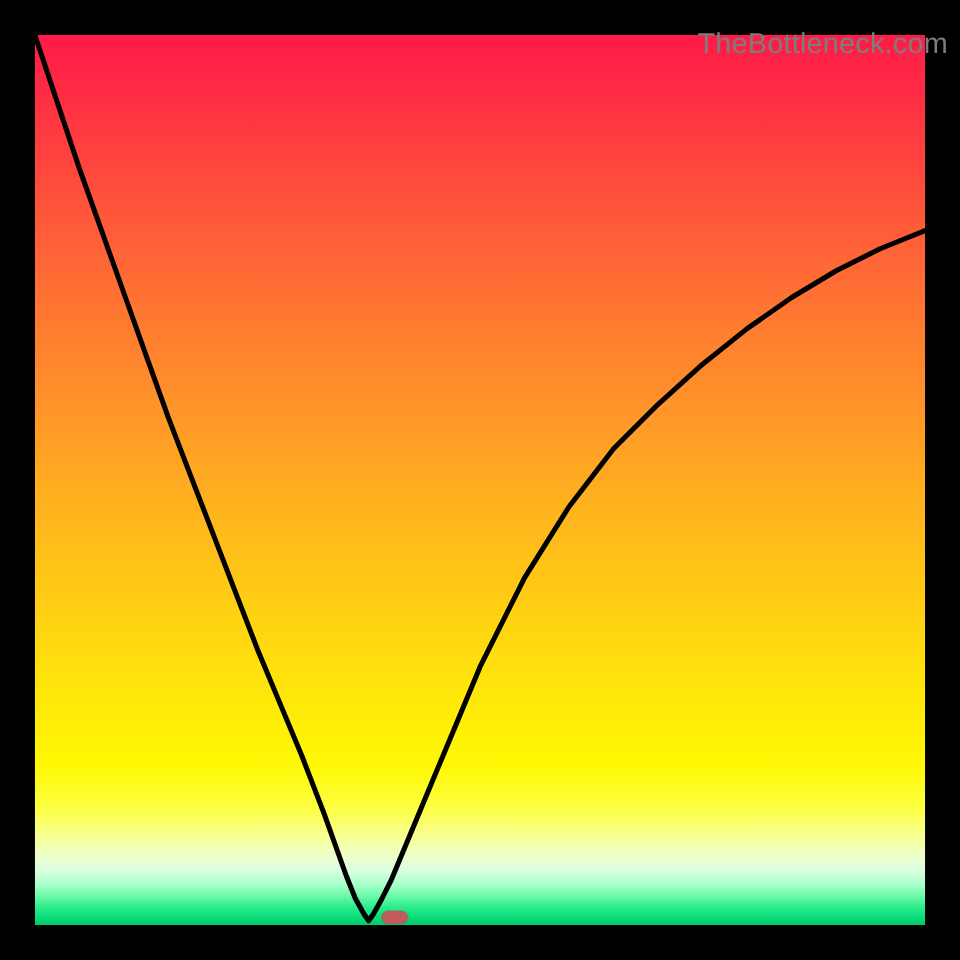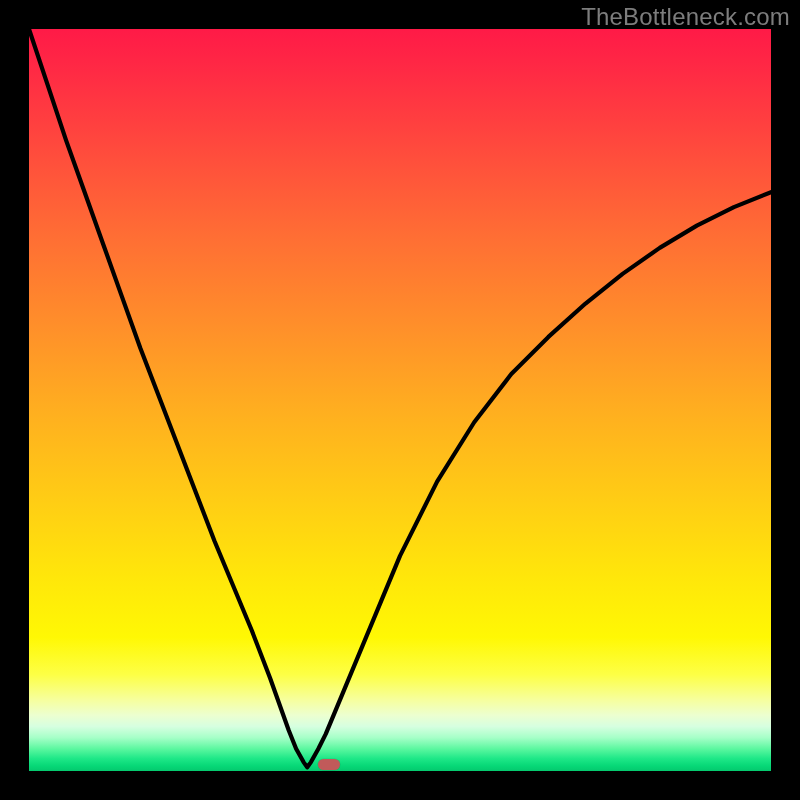--- a/index.html
+++ b/index.html
@@ -65,20 +65,21 @@
     box-shadow: 0 0 0 0.5px rgba(0,0,0,0.1);
   }
   .watermark {
     position: absolute;
     color: #7d7d7d;
     font-family: Arial, Helvetica, sans-serif;
     font-size: 24px;
     font-weight: 400;
     letter-spacing: 0.2px;
     white-space: nowrap;
+    margin-top: 20px;
   }
 </style>
 </head>
 <body>
 
 <div class="frame">
   <div class="plot">
     <div class="gradient"></div>
     <svg class="curve" viewBox="0 0 742 742" preserveAspectRatio="none">
       <path id="curve-path" fill="none" stroke="#000000" stroke-width="4.2" stroke-linecap="round" stroke-linejoin="round" d="M0.00 0.00 L18.55 55.65 L37.10 111.30 L55.65 163.24 L74.20 215.18 L92.75 267.12 L111.30 319.06 L129.85 367.29 L148.40 415.52 L166.95 463.75 L185.50 511.98 L204.05 556.50 L222.60 601.02 L241.15 649.25 L259.70 701.19 L267.12 719.74 L274.54 733.10 L278.25 738.29 L281.96 733.10 L289.38 719.74 L296.80 704.90 L315.35 660.38 L333.90 615.86 L352.45 571.34 L371.00 526.82 L408.10 452.62 L445.20 393.26 L482.30 345.03 L519.40 307.93 L556.50 274.54 L593.60 244.86 L630.70 218.89 L667.80 196.63 L704.90 178.08 L742.00 163.24"></path>

